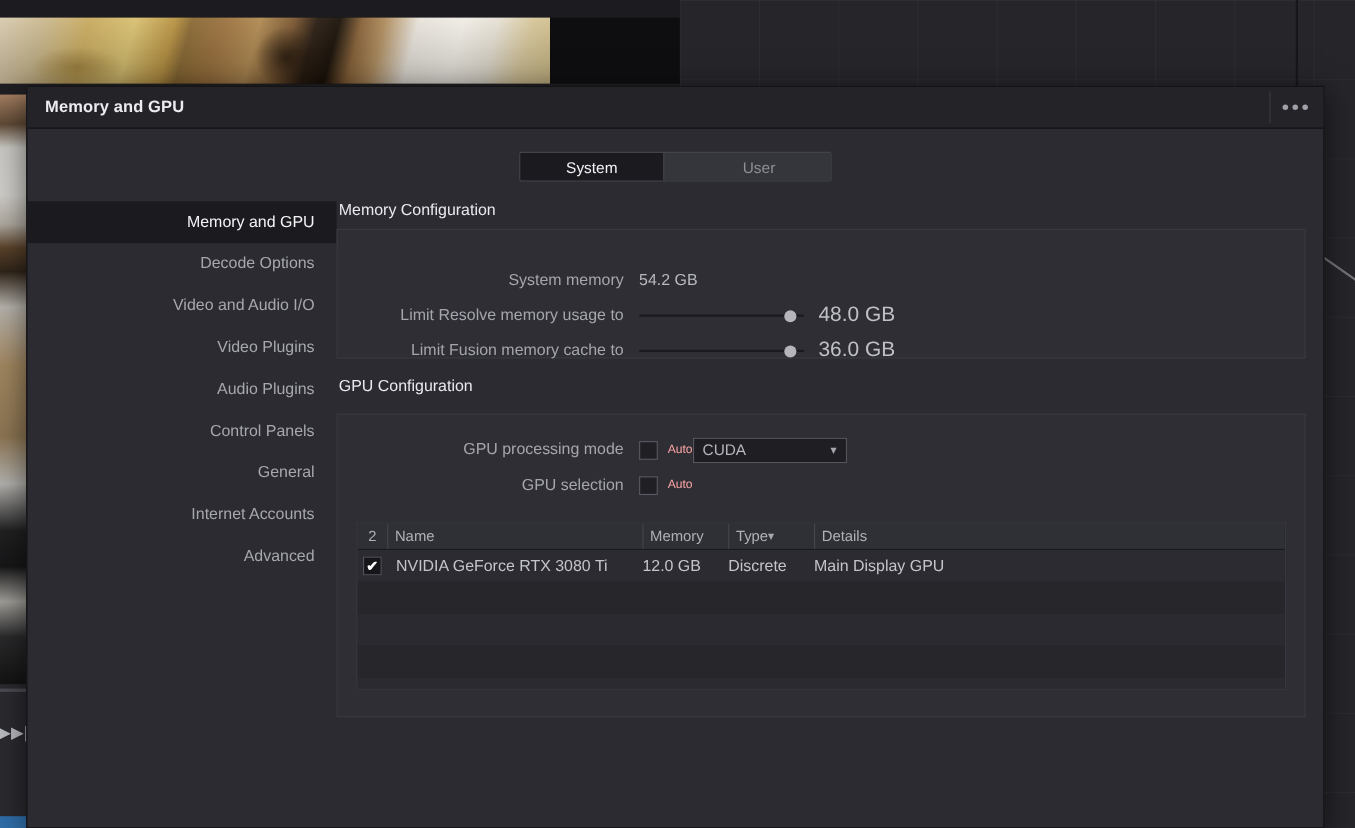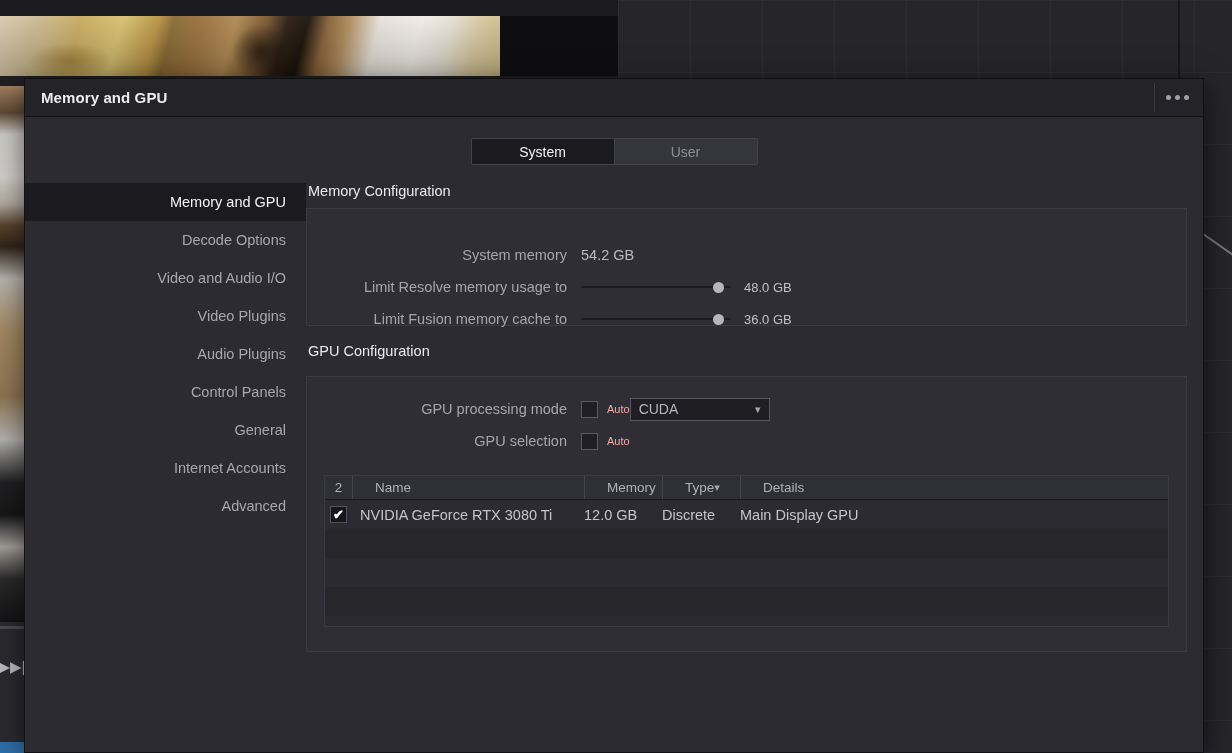--- a/index.html
+++ b/index.html
@@ -86,24 +86,24 @@
     position:absolute; right:14px; top:0; height:37px; display:flex; align-items:center; gap:4px;
   }
   .kebab i { display:block; width:5px; height:5px; border-radius:50%; background:#a0a0a8; }
 
   
   .tabs-wrap { display:flex; justify-content:center; padding-top:21px; }
   .tabs {
     display:flex; border:1px solid #43434b; border-radius:2px; overflow:hidden;
   }
   .tab {
-    width:142px; height:25px; display:flex; align-items:center; justify-content:center;
+    width:130px; height:25px; display:flex; align-items:center; justify-content:center;
     font-size:14px; background:#35353c; color:#8e8e97; cursor:pointer;
   }
-  .tab + .tab { border-left:1px solid #43434b; }
+  .tab + .tab { border-left:1px solid #43434b;padding-left:21px; }
   .tab.active { background:#1b1b1f; color:#f2f2f5; }
 
   
   .body-row { display:flex; margin-top:18px; }
   .sidebar { width:281px; flex:none; padding-top:0; }
   .side-item {
     height:38px; display:flex; align-items:center; justify-content:flex-end;
     padding-right:20px; font-size:14.5px; color:#a7a7b0; cursor:pointer;
   }
   .side-item.active { background:#1b1b1f; color:#f4f4f7; }
@@ -123,21 +123,21 @@
   }
   .field-value { color:#b9b9c1; font-size:14.5px; }
 
   .slider { position:relative; width:150px; height:14px; margin-right:13px; }
   .slider .track {
     position:absolute; left:0; right:0; top:6px; height:2px; background:#1b1b1f; border-radius:1px;
   }
   .slider .knob {
     position:absolute; top:2px; width:11px; height:11px; border-radius:50%; background:#b5b5bb;
   }
-  .slider-value { color:#c0c0c8; font-size:13px; }
+  .slider-value { color:#c0c0c8; font-size:19px; }
 
   .checkbox {
     width:17px; height:17px; border:1px solid #5a5a63; background:#1f1f24;
     box-sizing:border-box; display:flex; align-items:center; justify-content:center;
     margin-right:9px; cursor:pointer;
   }
   .cb-label { color:#fca5a5; font-size:11px; }
 
   .dropdown {
     width:140px; height:23px; background:#1e1e23; border:1px solid #55555e;
@@ -149,21 +149,21 @@
 
   
   .table {
     margin:18px 17px 0 17px; border:1px solid #3a3a42; background:#26262b;
     box-sizing:border-box; height:152px; overflow:hidden;
   }
   .thead {
     display:flex; height:23px; align-items:center; background:#2f2f36;
     border-bottom:1px solid #1a1a1e; color:#b0b0b9; font-size:13.5px;
   }
-  .th { padding-left:22px; box-sizing:border-box; display:flex; align-items:center; height:23px; }
+  .th { padding-left:6px; box-sizing:border-box; display:flex; align-items:center; height:23px; }
   .th + .th { border-left:1px solid #45454d; }
   .c-sel   { width:27px; justify-content:center; padding-left:0; }
   .c-name  { width:232px; }
   .c-mem   { width:78px; }
   .c-type  { width:78px; padding-right:7px; }
   .c-det   { flex:1; }
 
   .trow { display:flex; height:29px; align-items:center; font-size:14.5px; color:#c4c4cb; }
   .trow .td { box-sizing:border-box; display:flex; align-items:center; height:29px; }
   .trow .c-sel { justify-content:center; }

